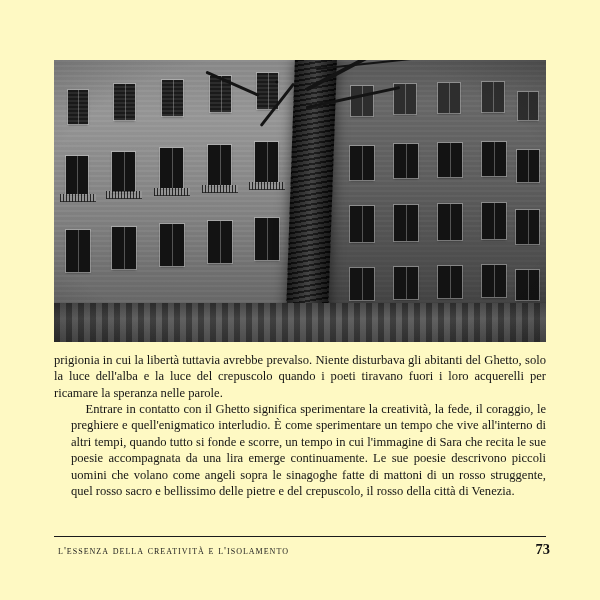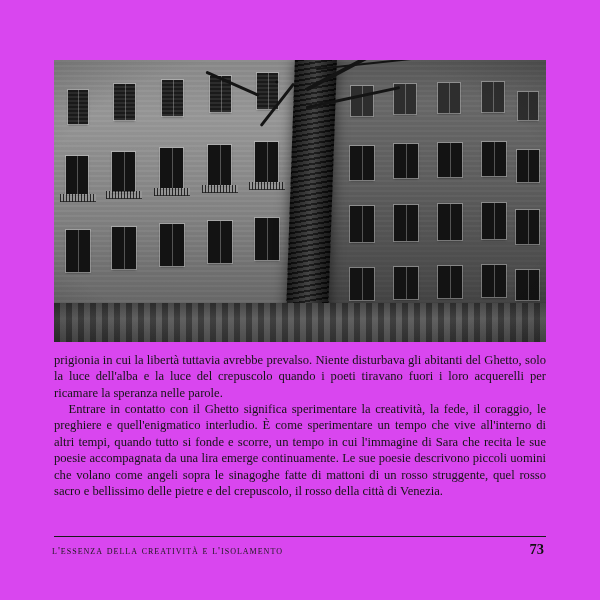--- a/index.html
+++ b/index.html
@@ -10,21 +10,21 @@
   body {
     width: 600px;
     height: 600px;
     font-family: "Liberation Serif", serif;
     color: #1a1a1a;
   }
   .page {
     position: relative;
     width: 600px;
     height: 600px;
-    background: #d946ef;
+    background: #fef9c3;
     overflow: hidden;
   }
 
   
   .figure {
     position: absolute;
     left: 54px;
     top: 60px;
     width: 492px;
     height: 282px;
@@ -148,34 +148,35 @@
     text-align: justify;
     text-justify: inter-word;
     color: #151515;
     font-family: "Liberation Serif", serif;
   }
   .body-text p {
     margin: 0;
   }
   .body-text p + p {
     text-indent: 1.15em;
+    margin-left: 17px;
   }
 
   
   .footer-rule {
     position: absolute;
     left: 54px;
     top: 536px;
     width: 492px;
     height: 1px;
     background: #1a1a1a;
   }
   .footer {
     position: absolute;
-    left: 52px;
+    left: 58px;
     top: 541px;
     width: 492px;
     display: flex;
     align-items: baseline;
     justify-content: space-between;
   }
   .running-head {
     font-family: "Liberation Serif", serif;
     font-size: 11px;
     letter-spacing: 1.0px;

